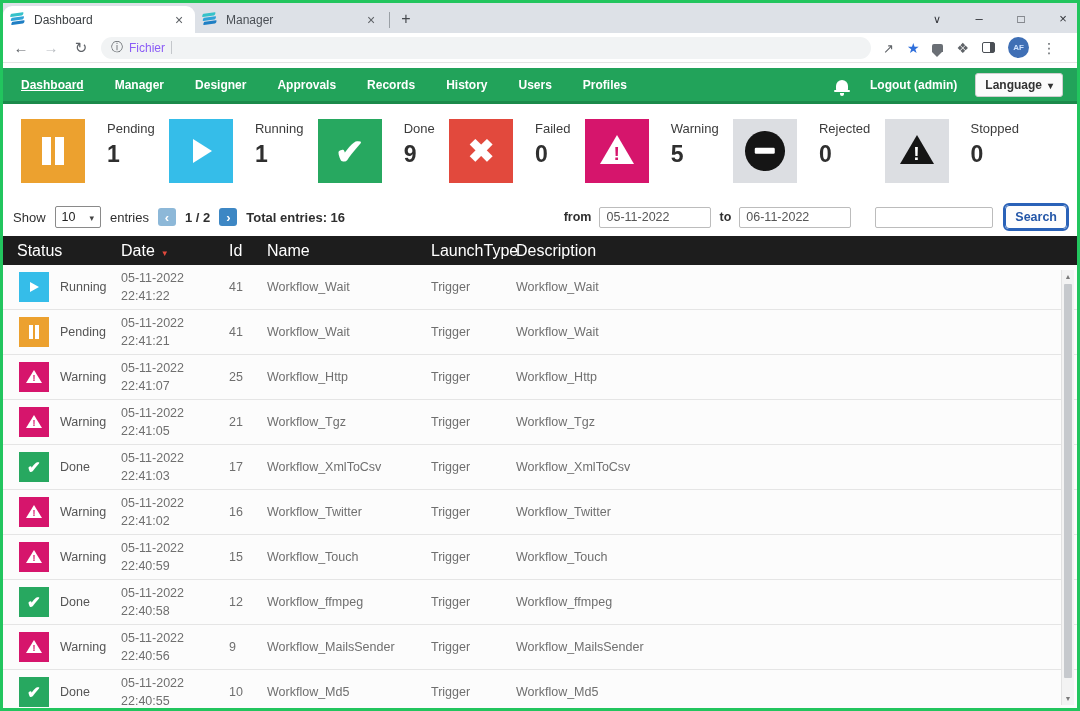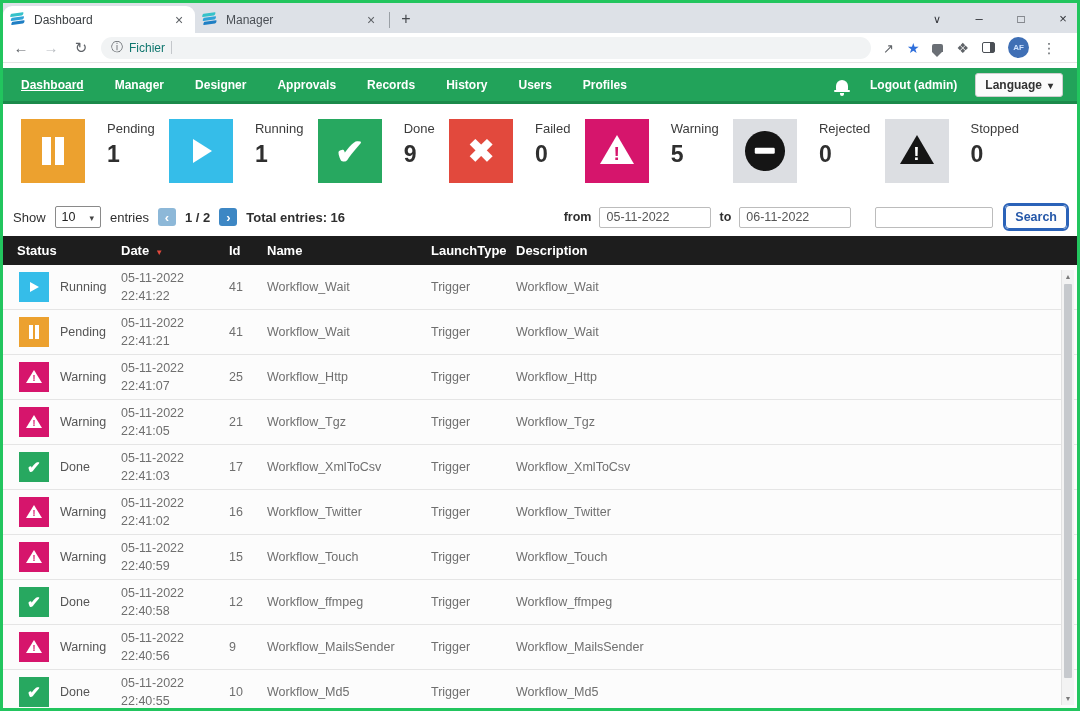--- a/index.html
+++ b/index.html
@@ -30,21 +30,21 @@
 
   
   .toolbar { height:30px; background:#fff; border-bottom:1px solid #e3e3e3; display:flex; align-items:center; padding:0 8px; gap:10px; flex:none; }
   .nav-ico { font-size:15px; color:#5f6368; width:20px; text-align:center; }
   .nav-ico.disabled { color:#b8bcc1; }
   .gl-back::before{ content:"←"; }
   .gl-fwd::before{ content:"→"; }
   .gl-reload::before{ content:"↻"; }
   .addressbar { flex:1; height:22px; background:#f1f3f4; border-radius:12px; display:flex; align-items:center; padding:0 10px; gap:6px; font-size:12px; color:#202124; max-width:770px; }
   .gl-info::before{ content:"ⓘ"; color:#5f6368; font-size:12px; }
-  .scheme { color:#0f766e; }
+  .scheme { color:#8b5cf6; }
   .addr-sep { width:1px; height:13px; background:#c4c7cb; }
   .tb-right { display:flex; align-items:center; gap:13px; margin-left:2px; }
   .gl-share::before{ content:"↗"; color:#5f6368; font-size:13px; }
   .gl-star::before{ content:"★"; color:#2f6fdb; font-size:14px; }
   .shield { width:11px; height:8px; background:#6a6f75; border-radius:2px 2px 0 0; position:relative; }
   .shield::after { content:""; position:absolute; top:8px; left:0; border-left:5.5px solid transparent; border-right:5.5px solid transparent; border-top:5px solid #6a6f75; }
   .gl-puzzle::before{ content:"❖"; color:#5f6368; font-size:14px; }
   .sidebar-ico { width:13px; height:11px; border:1.5px solid #4a4f55; border-radius:2px; position:relative; }
   .sidebar-ico::after { content:""; position:absolute; right:0; top:0; bottom:0; width:4px; background:#4a4f55; }
   .avatar { width:21px; height:21px; border-radius:50%; background:#3f6fb5; color:#cfe3ff; font-size:8px; font-weight:bold; display:flex; align-items:center; justify-content:center; }
@@ -99,21 +99,21 @@
   .pg-label { font-weight:bold; }
   .total { font-weight:bold; }
   .ctl-right { margin-left:auto; display:flex; align-items:center; gap:8px; }
   .ctl-right .lbl { font-weight:bold; font-size:12.5px; }
   .txt-input { height:21px; border:1px solid #bcbcbc; border-radius:2px; background:#fff; font-size:12.5px; color:#555; padding:0 6px; font-family:"Liberation Sans", sans-serif; }
   .date-input { width:112px; }
   .search-input { width:118px; margin-left:16px; }
   .search-btn { height:24px; padding:0 9px; background:#fdfdfd; color:#2457a8; font-weight:bold; font-size:12.5px; border:1px solid #2a62b8; outline:2px solid #2a62b8; outline-offset:0px; border-radius:4px; margin-left:4px; }
 
   
-  .thead { height:29px; background:var(--thead,#1d1d1d); display:grid; grid-template-columns:104px 108px 38px 164px 85px 1fr; align-items:center; padding-left:14px; color:#fff; font-size:13px; font-weight:bold; flex:none; }
+  .thead { height:29px; background:var(--thead,#1d1d1d); display:grid; grid-template-columns:104px 108px 38px 164px 85px 1fr; align-items:center; padding-left:14px; color:#fff; font-size:16px; font-weight:normal; flex:none; }
   .th-date { display:flex; align-items:flex-start; gap:6px; }
   .gl-sort::before{ content:"▼"; color:#e2493d; font-size:8px; }
   .tbody { flex:1; overflow:hidden; background:#fff; }
   .trow { display:grid; grid-template-columns:104px 108px 38px 164px 85px 1fr; align-items:center; height:45px; padding-left:14px; background:#fcfcfc; border-bottom:1px solid #e5e5e5; font-size:12.5px; color:#6f6f6f; }
   .cell-status { display:flex; align-items:center; gap:11px; }
   .cell-status .row-sq { margin-left:2px; }
   .status-label { color:#555; }
   .cell-date span { display:block; line-height:1.45; }
   .cell-desc { padding-left:0; }
 

